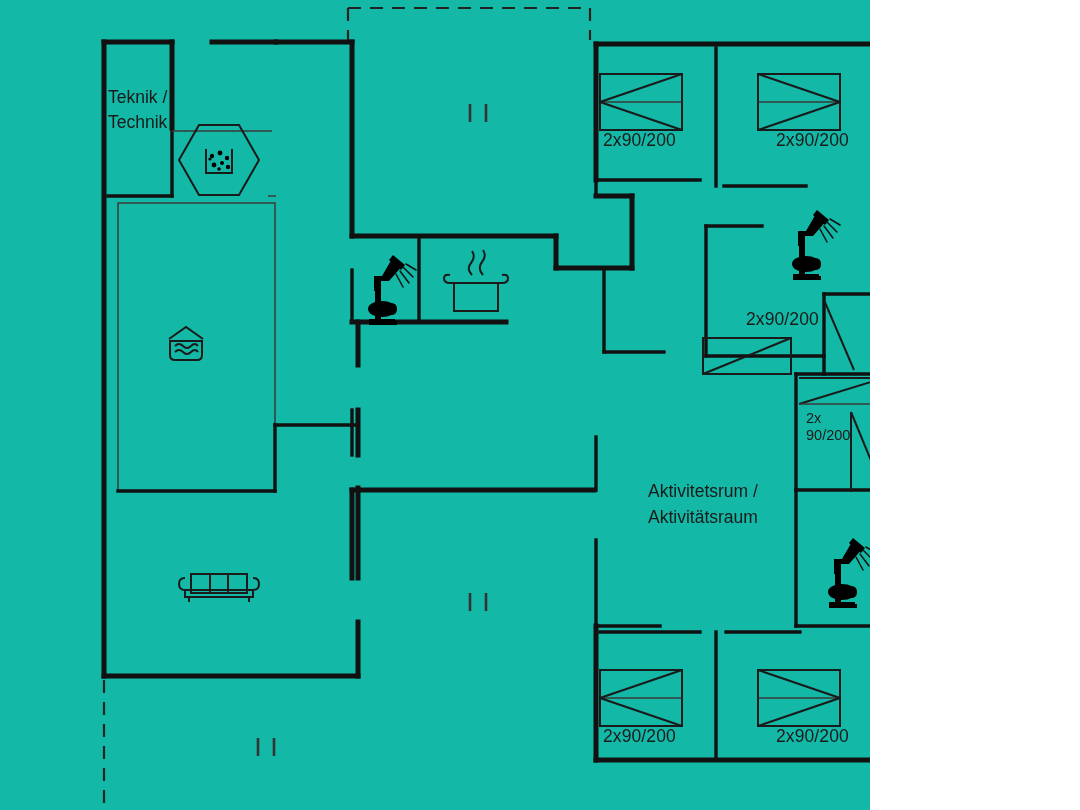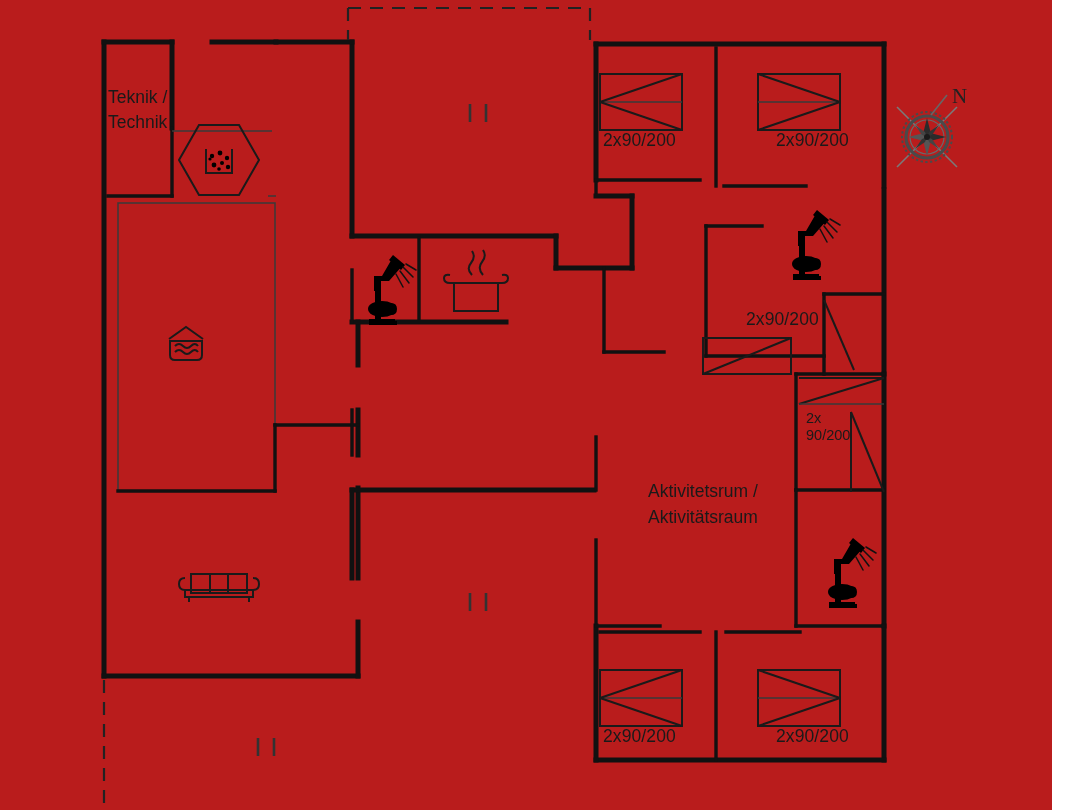--- a/index.html
+++ b/index.html
@@ -6,23 +6,23 @@
   html, body {
     margin: 0;
     padding: 0;
     background: #ffffff;
   }
   body {
     font-family: "Liberation Sans", sans-serif;
   }
   #plan-root {
     position: relative;
-    width: 1052px;
+    width: 870px;
     height: 810px;
-    background: #b91c1c;
+    background: #14b8a6;
     overflow: hidden;
   }
   svg#floorplan {
     position: absolute;
     top: 0;
     left: 0;
     width: 1080px;
     height: 810px;
     display: block;
   }

